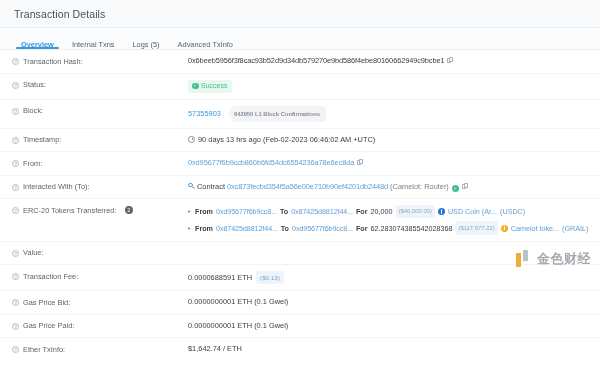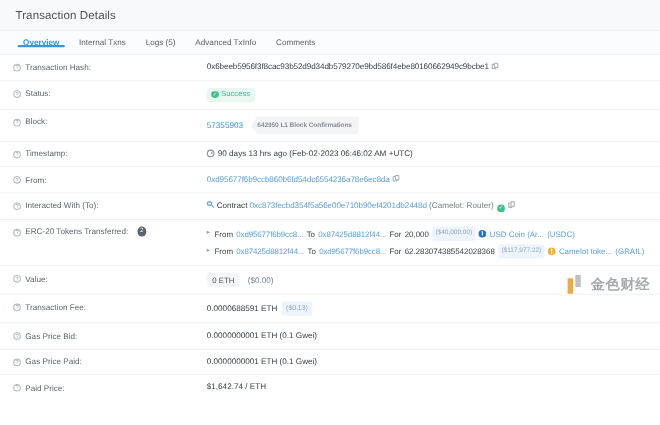--- a/index.html
+++ b/index.html
@@ -38,21 +38,21 @@
     font-size: 10.5px;
     color: #4a5159;
     letter-spacing: .1px;
   }
 
   
   .tabs {
     height: 22px;
     background: #fbfcfd;
     display: flex;
-    align-items: center;
+    align-items: flex-end;
     padding-left: 12px;
     border-bottom: 1px solid #edf0f2;
     box-sizing: border-box;
   }
   .tab {
     display: flex;
     align-items: center;
     padding: 0 9px;
     font-size: 7.4px;
     color: #5a6168;
@@ -287,21 +287,21 @@
     white-space: nowrap;
     line-height: 11px;
     font-size: 7.2px;
   }
   .xfer + .xfer { margin-top: 3px; }
   .caret {
     color: #98a1a9;
     font-size: 6px;
     margin-right: 1px;
   }
-  .kw { font-weight: normal; color: #3b4149; text-align: right; }
+  .kw { font-weight: bold; color: #3b4149; text-align: right; }
   .usd-chip {
     background: #eef4fb;
     color: #8fa7bd;
     font-size: 5.9px;
     border-radius: 2px;
     padding: 1.2px 3px;
   }
   .tok-ic {
     width: 7px; height: 7px;
     border-radius: 50%;
@@ -384,21 +384,20 @@
 
   <div class="card-header">
     <div class="card-title">Transaction Details</div>
   </div>
 
   <div class="tabs">
     <div class="tab active">Overview</div>
     <div class="tab">Internal Txns</div>
     <div class="tab">Logs (5)</div>
     <div class="tab">Advanced TxInfo</div>
-    <div class="tab">Comments</div>
   </div>
 
   <div class="rows">
 
     <div class="row">
       <div class="row-label">
         <span class="help">?</span>
         <span>Transaction Hash:</span>
       </div>
       <div class="row-value">
@@ -502,24 +501,20 @@
         </div>
 
       </div>
     </div>
 
     <div class="row">
       <div class="row-label">
         <span class="help">?</span>
         <span>Value:</span>
       </div>
-      <div class="row-value">
-        <span class="val-chip">0 ETH</span>
-        <span class="muted" style="margin-left:5px">($0.00)</span>
-      </div>
     </div>
 
     <div class="row">
       <div class="row-label">
         <span class="help">?</span>
         <span>Transaction Fee:</span>
       </div>
       <div class="row-value">
         <span>0.0000688591 ETH</span><span class="fee-chip">($0.13)</span>
       </div>
@@ -537,21 +532,21 @@
       <div class="row-label">
         <span class="help">?</span>
         <span>Gas Price Paid:</span>
       </div>
       <div class="row-value">0.0000000001 ETH (0.1 Gwei)</div>
     </div>
 
     <div class="row noline">
       <div class="row-label">
         <span class="help">?</span>
-        <span>Paid Price:</span>
+        <span>Ether TxInfo:</span>
       </div>
       <div class="row-value">$1,642.74 / ETH</div>
     </div>
 
   </div>
 
   <div class="watermark">
     <span class="wm-logo">
       <span class="b1"></span>
       <span class="b2"></span>

